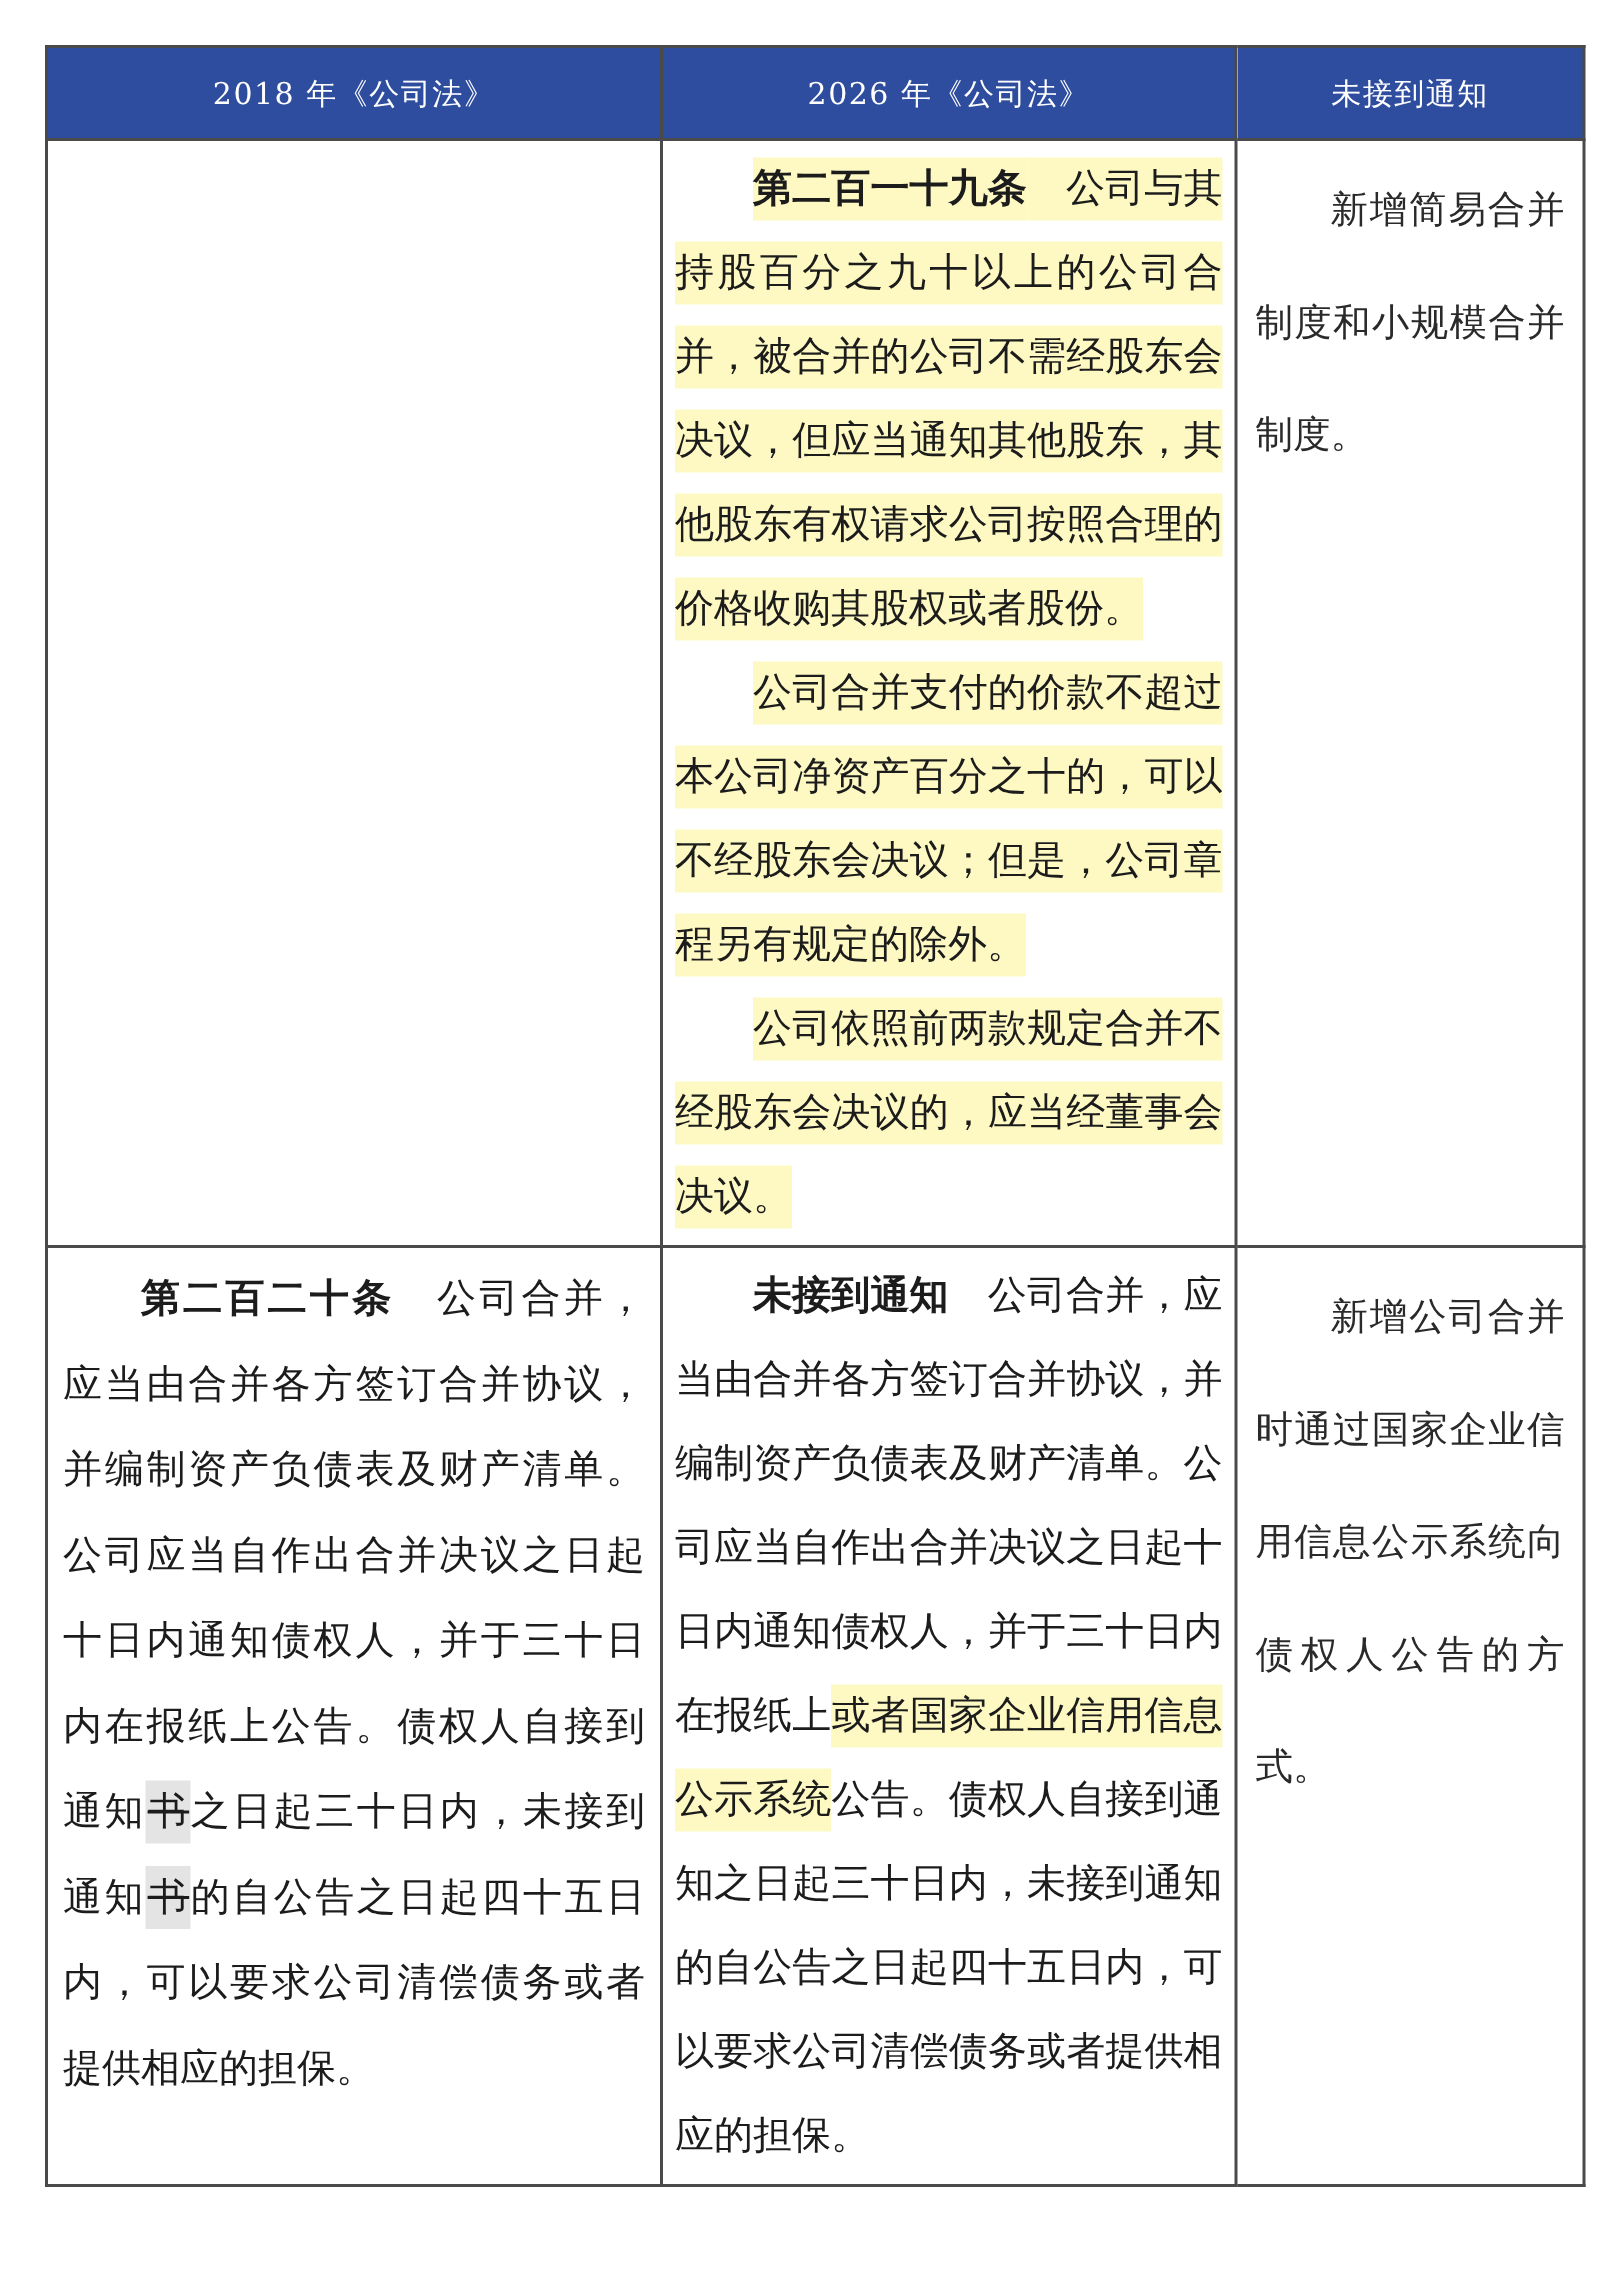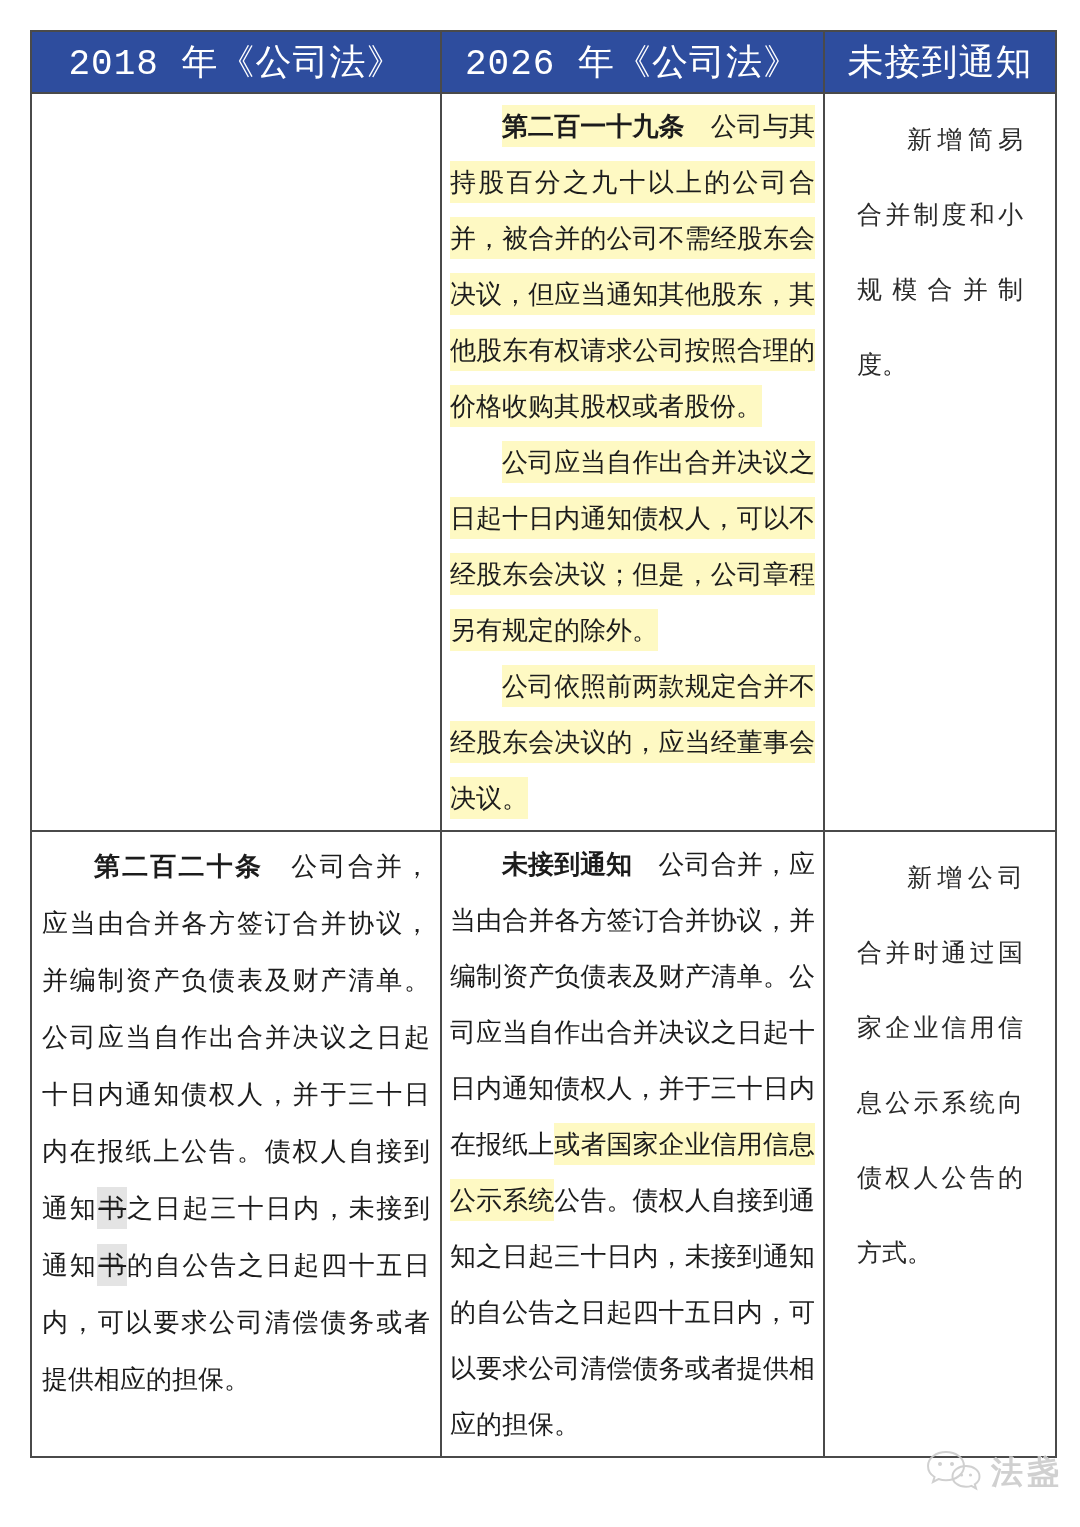--- a/index.html
+++ b/index.html
@@ -21,32 +21,31 @@
   }
   .law-table th, .law-table td {
     border: 2px solid #4a4a4a;
     vertical-align: top;
     overflow: hidden;
   }
   .law-table th {
     height: 58px;
     background: #2e4d9e;
     color: #ffffff;
-    font-size: 36px;
+    font-size: 20px;
     font-weight: normal;
     text-align: center;
     vertical-align: middle;
     letter-spacing: 1px;
-    font-family: Liberation Mono, monospace;
   }
   tr.row-1 { height: 735px; }
   tr.row-2 { height: 624px; }
   td.c1 { padding: 6px 10px; }
   td.c2 { padding: 4px 8px; }
-  td.c3 { padding: 8px 32px; }
+  td.c3 { padding: 8px 12px; }
   .para {
     margin: 0;
     color: #1c1c1c;
     text-align: justify;
     text-justify: inter-ideograph;
     text-indent: 2em;
     word-break: break-all;
   }
   .c1 .para { font-size: 26px; line-height: 57px; }
   .c2 .para { font-size: 26px; line-height: 56px; }
@@ -97,51 +96,34 @@
         <th>2018 年《公司法》</th>
         <th>2026 年《公司法》</th>
         <th>未接到通知</th>
       </tr>
     </thead>
     <tbody>
       <tr class="row-1">
         <td class="c1"></td>
         <td class="c2">
             <p class="para"><span class="hl bold">第二百一十九条</span><span class="hl">　公司与其持股百分之九十以上的公司合并，被合并的公司不需经股东会决议，但应当通知其他股东，其他股东有权请求公司按照合理的价格收购其股权或者股份。</span></p>
-            <p class="para"><span class="hl">公司应当自作出合并决议之日起十日内通知债权人，可以不经股东会决议；但是，公司章程另有规定的除外。</span></p>
+            <p class="para"><span class="hl">公司合并支付的价款不超过本公司净资产百分之十的，可以不经股东会决议；但是，公司章程另有规定的除外。</span></p>
             <p class="para"><span class="hl">公司依照前两款规定合并不经股东会决议的，应当经董事会决议。</span></p>
           </td>
         <td class="c3">
             <p class="para"><span>新增简易合并制度和小规模合并制度。</span></p>
           </td>
       </tr>
       <tr class="row-2">
         <td class="c1">
             <p class="para"><span class="bold">第二百二十条</span><span>　公司合并，应当由合并各方签订合并协议，并编制资产负债表及财产清单。公司应当自作出合并决议之日起十日内通知债权人，并于三十日内在报纸上公告。债权人自接到通知</span><span class="strike">书</span><span>之日起三十日内，未接到通知</span><span class="strike">书</span><span>的自公告之日起四十五日内，可以要求公司清偿债务或者提供相应的担保。</span></p>
           </td>
         <td class="c2">
             <p class="para"><span class="bold">未接到通知</span><span>　公司合并，应当由合并各方签订合并协议，并编制资产负债表及财产清单。公司应当自作出合并决议之日起十日内通知债权人，并于三十日内在报纸上</span><span class="hl">或者国家企业信用信息公示系统</span><span>公告。债权人自接到通知之日起三十日内，未接到通知的自公告之日起四十五日内，可以要求公司清偿债务或者提供相应的担保。</span></p>
           </td>
         <td class="c3">
             <p class="para"><span>新增公司合并时通过国家企业信用信息公示系统向债权人公告的方式。</span></p>
           </td>
       </tr>
     </tbody>
   </table>
 
-  <div class="watermark">
-    <span>
-      <svg width="58" height="46" viewBox="0 0 58 46">
-        <g fill="none" stroke="#cccccc" stroke-width="2">
-          <path d="M21 4 C11 4 3 10 3 18 c0 4.5 2.5 8.5 6.5 11 L8 34 l5.5 -3 c2.3 0.8 4.9 1.3 7.5 1.3 c10 0 18 -6.3 18 -14.3 S31 4 21 4 Z"></path>
-          <path d="M41 18 c-7.5 0 -13.5 4.6 -13.5 10.4 c0 5.8 6 10.4 13.5 10.4 c1.9 0 3.8 -0.3 5.4 -0.9 l4.6 2.5 l-1.2 -4.1 c3 -1.9 4.7 -4.8 4.7 -7.9 C54.5 22.6 48.5 18 41 18 Z"></path>
-        </g>
-        <g fill="#cccccc">
-          <circle cx="15" cy="16" r="2"></circle>
-          <circle cx="27" cy="16" r="2"></circle>
-          <circle cx="36.5" cy="27" r="1.6"></circle>
-          <circle cx="45.5" cy="27" r="1.6"></circle>
-        </g>
-      </svg>
-    </span>
-    <span class="watermark-label">法盏</span>
-  </div>
 </div>
 
 </body></html>

